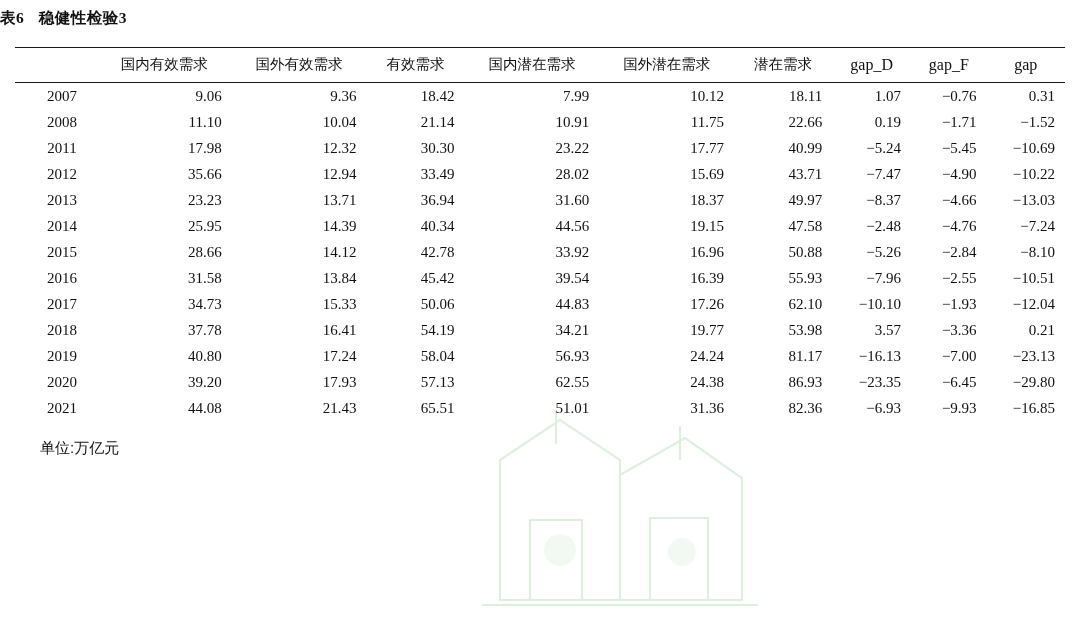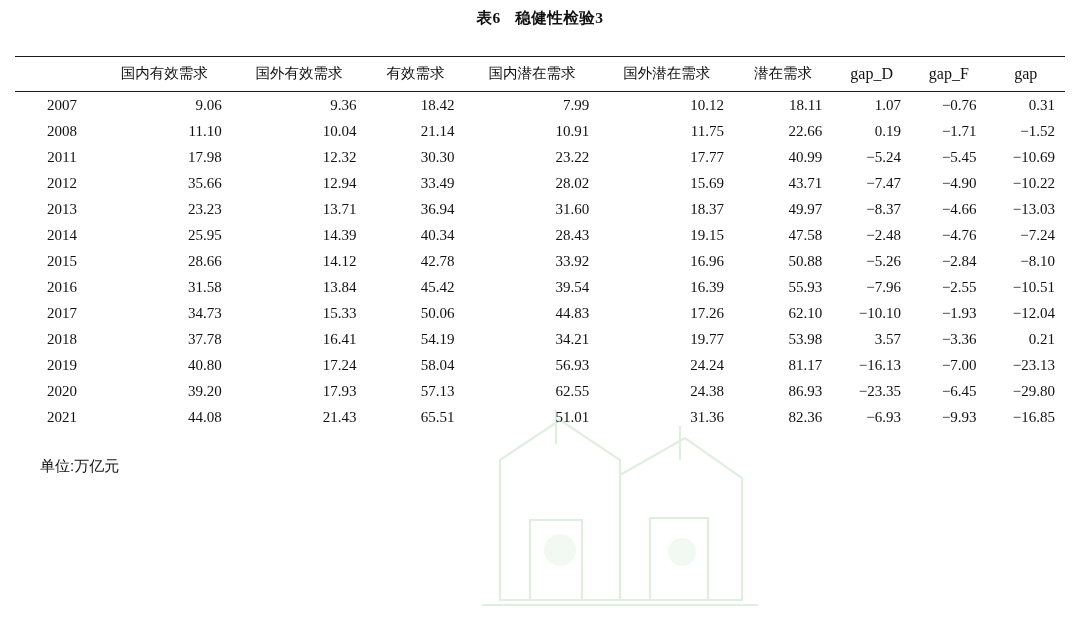--- a/index.html
+++ b/index.html
@@ -24,35 +24,34 @@
     pointer-events: none;
     opacity: 0.45;
     z-index: 0;
   }
   .page {
     position: relative;
     z-index: 1;
     padding: 0;
   }
   .table-title {
-    text-align: center;
     font-size: 15.5px;
     font-weight: bold;
     font-family: "Liberation Sans", sans-serif;
     letter-spacing: 0.5px;
     padding: 8px 0 10px 0;
   }
   .table-title .num {
     font-family: "Liberation Serif", serif;
     font-weight: bold;
   }
   table.data {
     border-collapse: collapse;
     width: 1050px;
-    margin: 17px auto;
+    margin: 8px auto;
     font-size: 14.5px;
   }
   table.data thead th {
     font-weight: normal;
     font-family: "Liberation Sans", sans-serif;
     font-size: 14.5px;
     padding: 7px 10px 8px 10px;
     text-align: center;
     white-space: nowrap;
   }
@@ -191,21 +190,21 @@
         <td>49.97</td>
         <td>−8.37</td>
         <td>−4.66</td>
         <td>−13.03</td>
       </tr>
       <tr>
         <td class="year">2014</td>
         <td>25.95</td>
         <td>14.39</td>
         <td>40.34</td>
-        <td>28.43</td>
+        <td>44.56</td>
         <td>19.15</td>
         <td>47.58</td>
         <td>−2.48</td>
         <td>−4.76</td>
         <td>−7.24</td>
       </tr>
       <tr>
         <td class="year">2015</td>
         <td>28.66</td>
         <td>14.12</td>

